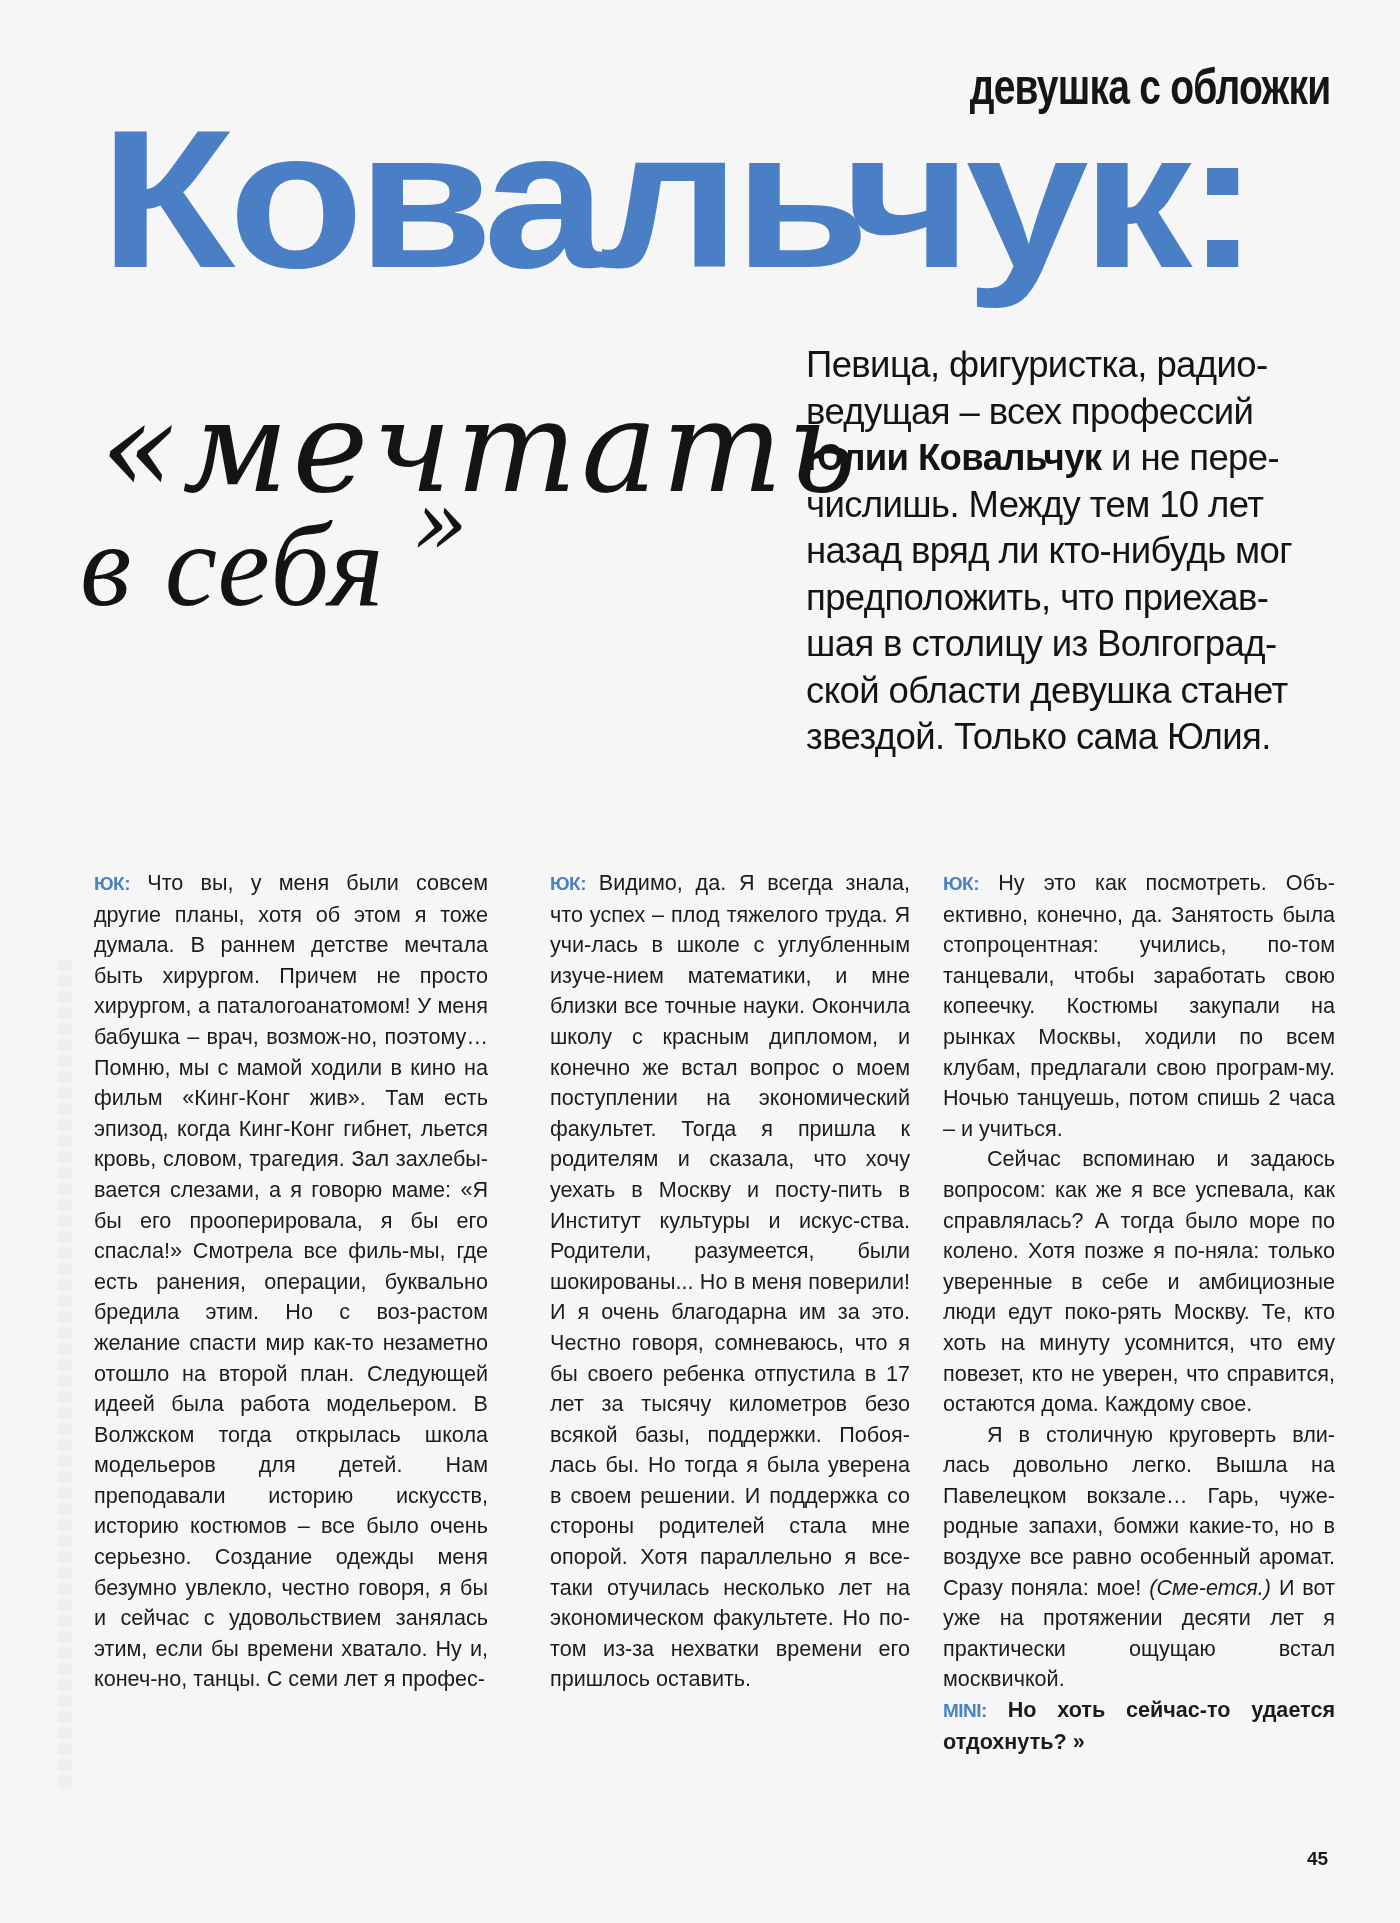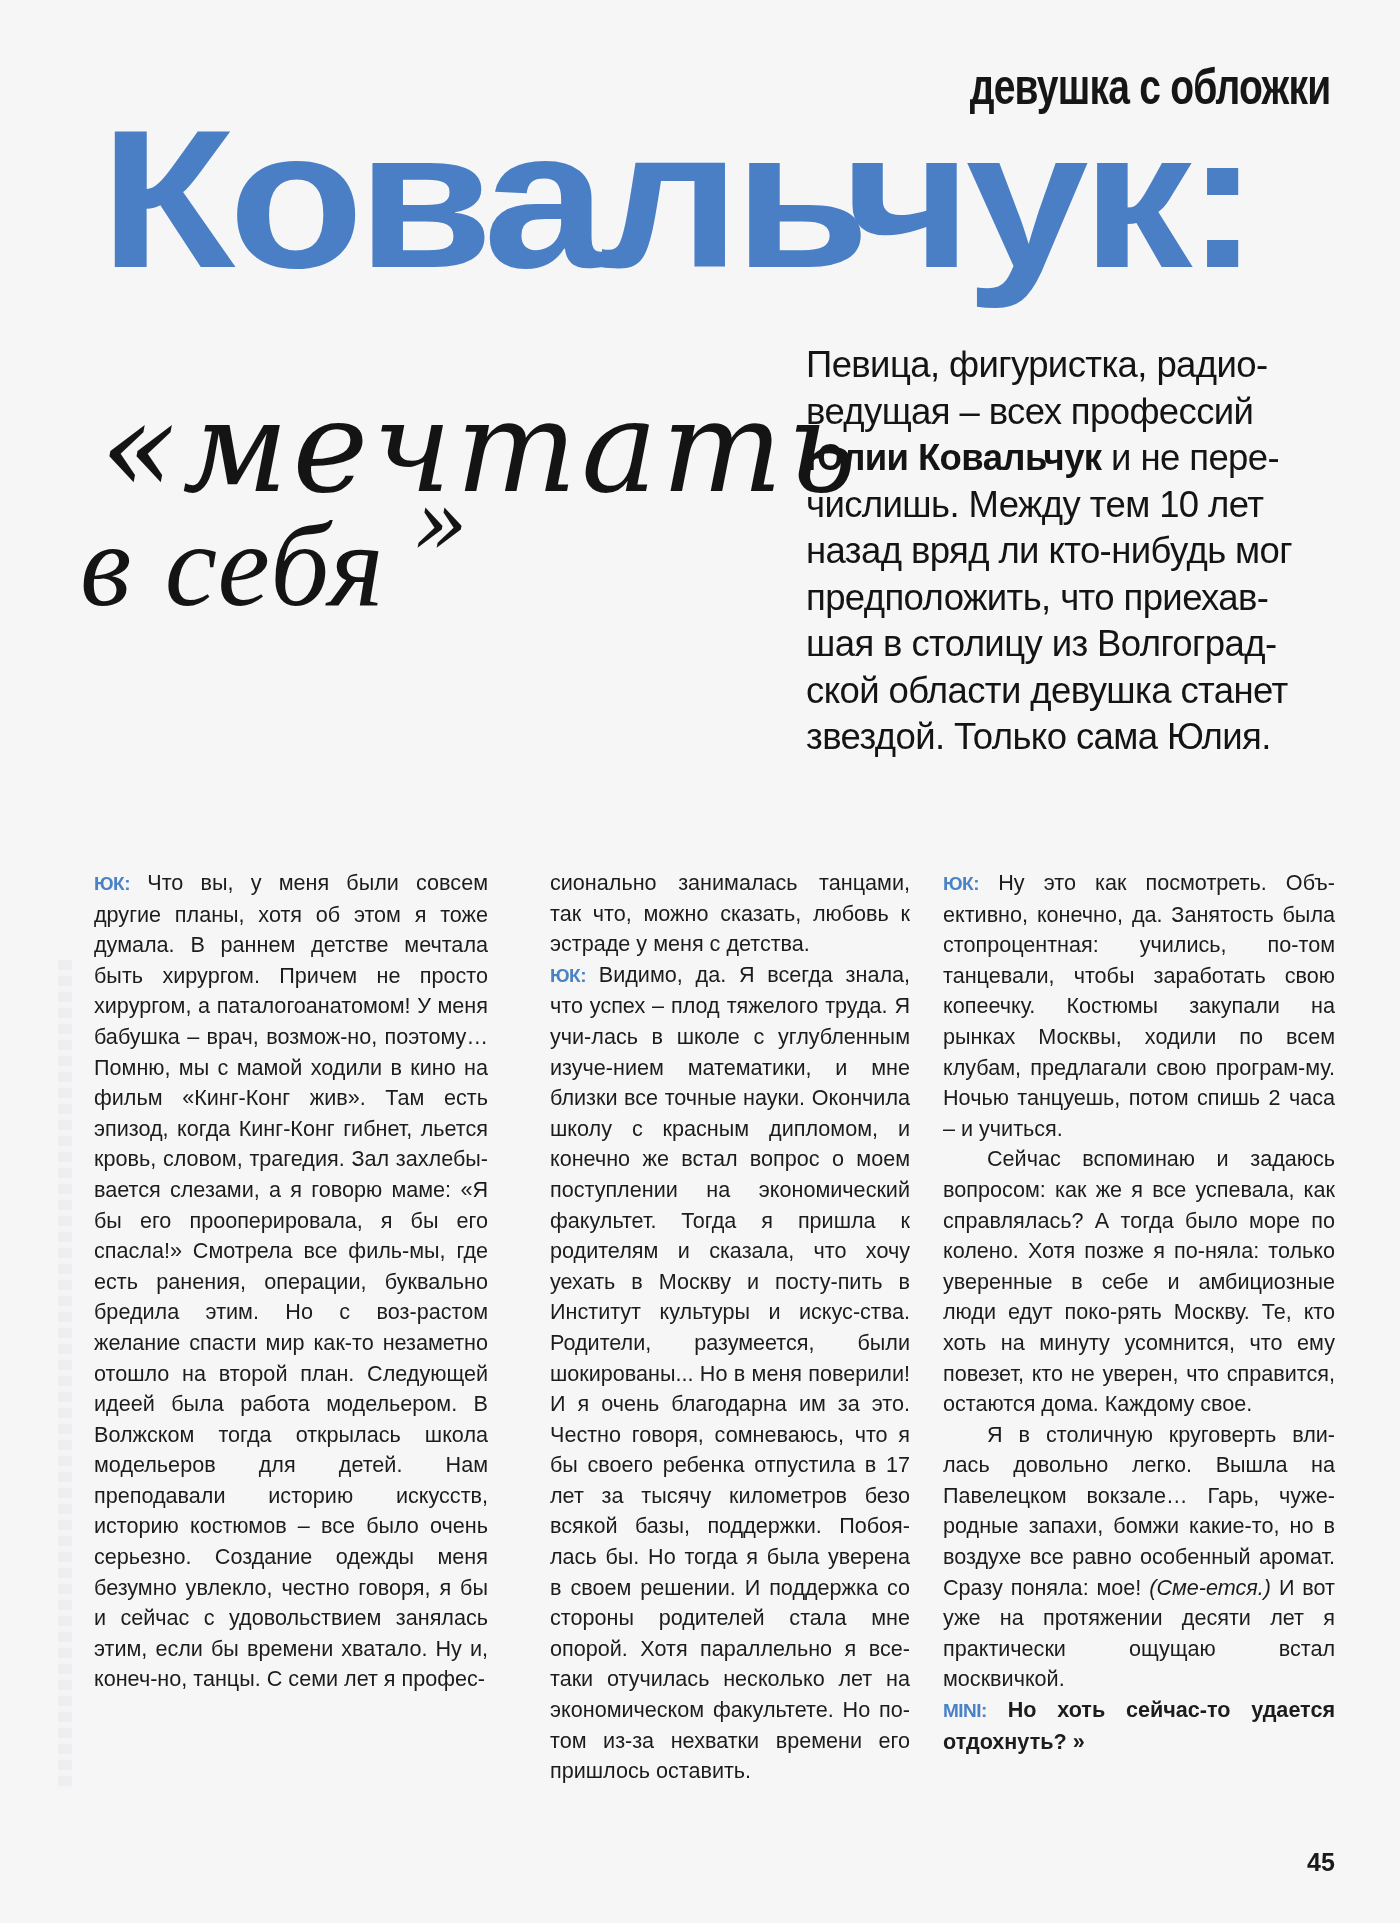--- a/index.html
+++ b/index.html
@@ -49,21 +49,21 @@
   .col p.indent { text-indent:44px; }
   .col1 { left:94px; }
   .col2 { left:550px; width:360px; }
   .col3 { left:943px; width:392px; }
   .tag { color:#4a82c6; font-weight:bold; font-size:19px; letter-spacing:-0.5px; }
   .q-text { font-weight:bold; }
   .ans { }
   .arrow { font-weight:bold; }
   .page-num {
     position:absolute; left:1307px; top:1848px;
-    font-weight:bold; font-size:25px; color:#1a1a1a;
+    font-weight:bold; font-size:19px; color:#1a1a1a;
   }
   .spine {
     position:absolute; left:58px; top:960px; width:14px; height:830px;
     background:repeating-linear-gradient(180deg,#ececef 0 10px,#f4f4f6 10px 16px);
     opacity:.8;
   }
 </style>
 </head>
 <body>
 
@@ -85,23 +85,20 @@
 
 <div class="col col1">
   <p>
     <span class="tag">ЮК:</span>
     <span class="ans">Что вы, у меня были совсем другие планы, хотя об этом я тоже думала. В раннем детстве мечтала быть хирургом. Причем не просто хирургом, а паталогоанатомом! У меня бабушка – врач, возмож-но, поэтому… Помню, мы с мамой ходили в кино на фильм «Кинг-Конг жив». Там есть эпизод, когда Кинг-Конг гибнет, льется кровь, словом, трагедия. Зал захлебы-вается слезами, а я говорю маме: «Я бы его прооперировала, я бы его спасла!» Смотрела все филь-мы, где есть ранения, операции, буквально бредила этим. Но с воз-растом желание спасти мир как-то незаметно отошло на второй план. Следующей идеей была работа модельером. В Волжском тогда открылась школа модельеров для детей. Нам преподавали историю искусств, историю костюмов – все было очень серьезно. Создание одежды меня безумно увлекло, честно говоря, я бы и сейчас с удовольствием занялась этим, если бы времени хватало. Ну и, конеч-но, танцы. С семи лет я профес-</span>
   </p>
 </div>
 
 <div class="col col2">
   <p>
-    <span>сионально занималась танцами, так что, можно сказать, любовь к эстраде у меня с детства.</span>
-  </p>
-  <p>
     <span class="tag">ЮК:</span>
     <span>Видимо, да. Я всегда знала, что успех – плод тяжелого труда. Я учи-лась в школе с углубленным изуче-нием математики, и мне близки все точные науки. Окончила школу с красным дипломом, и конечно же встал вопрос о моем поступлении на экономический факультет. Тогда я пришла к родителям и сказала, что хочу уехать в Москву и посту-пить в Институт культуры и искус-ства. Родители, разумеется, были шокированы... Но в меня поверили! И я очень благодарна им за это. Честно говоря, сомневаюсь, что я бы своего ребенка отпустила в 17 лет за тысячу километров безо всякой базы, поддержки. Побоя-лась бы. Но тогда я была уверена в своем решении. И поддержка со стороны родителей стала мне опорой. Хотя параллельно я все-таки отучилась несколько лет на экономическом факультете. Но по-том из-за нехватки времени его пришлось оставить.</span>
   </p>
 </div>
 
 <div class="col col3">
   <p>
     <span class="tag">ЮК:</span>
     <span>Ну это как посмотреть. Объ-ективно, конечно, да. Занятость была стопроцентная: учились, по-том танцевали, чтобы заработать свою копеечку. Костюмы закупали на рынках Москвы, ходили по всем клубам, предлагали свою програм-му. Ночью танцуешь, потом спишь 2 часа – и учиться.</span>
   </p>

